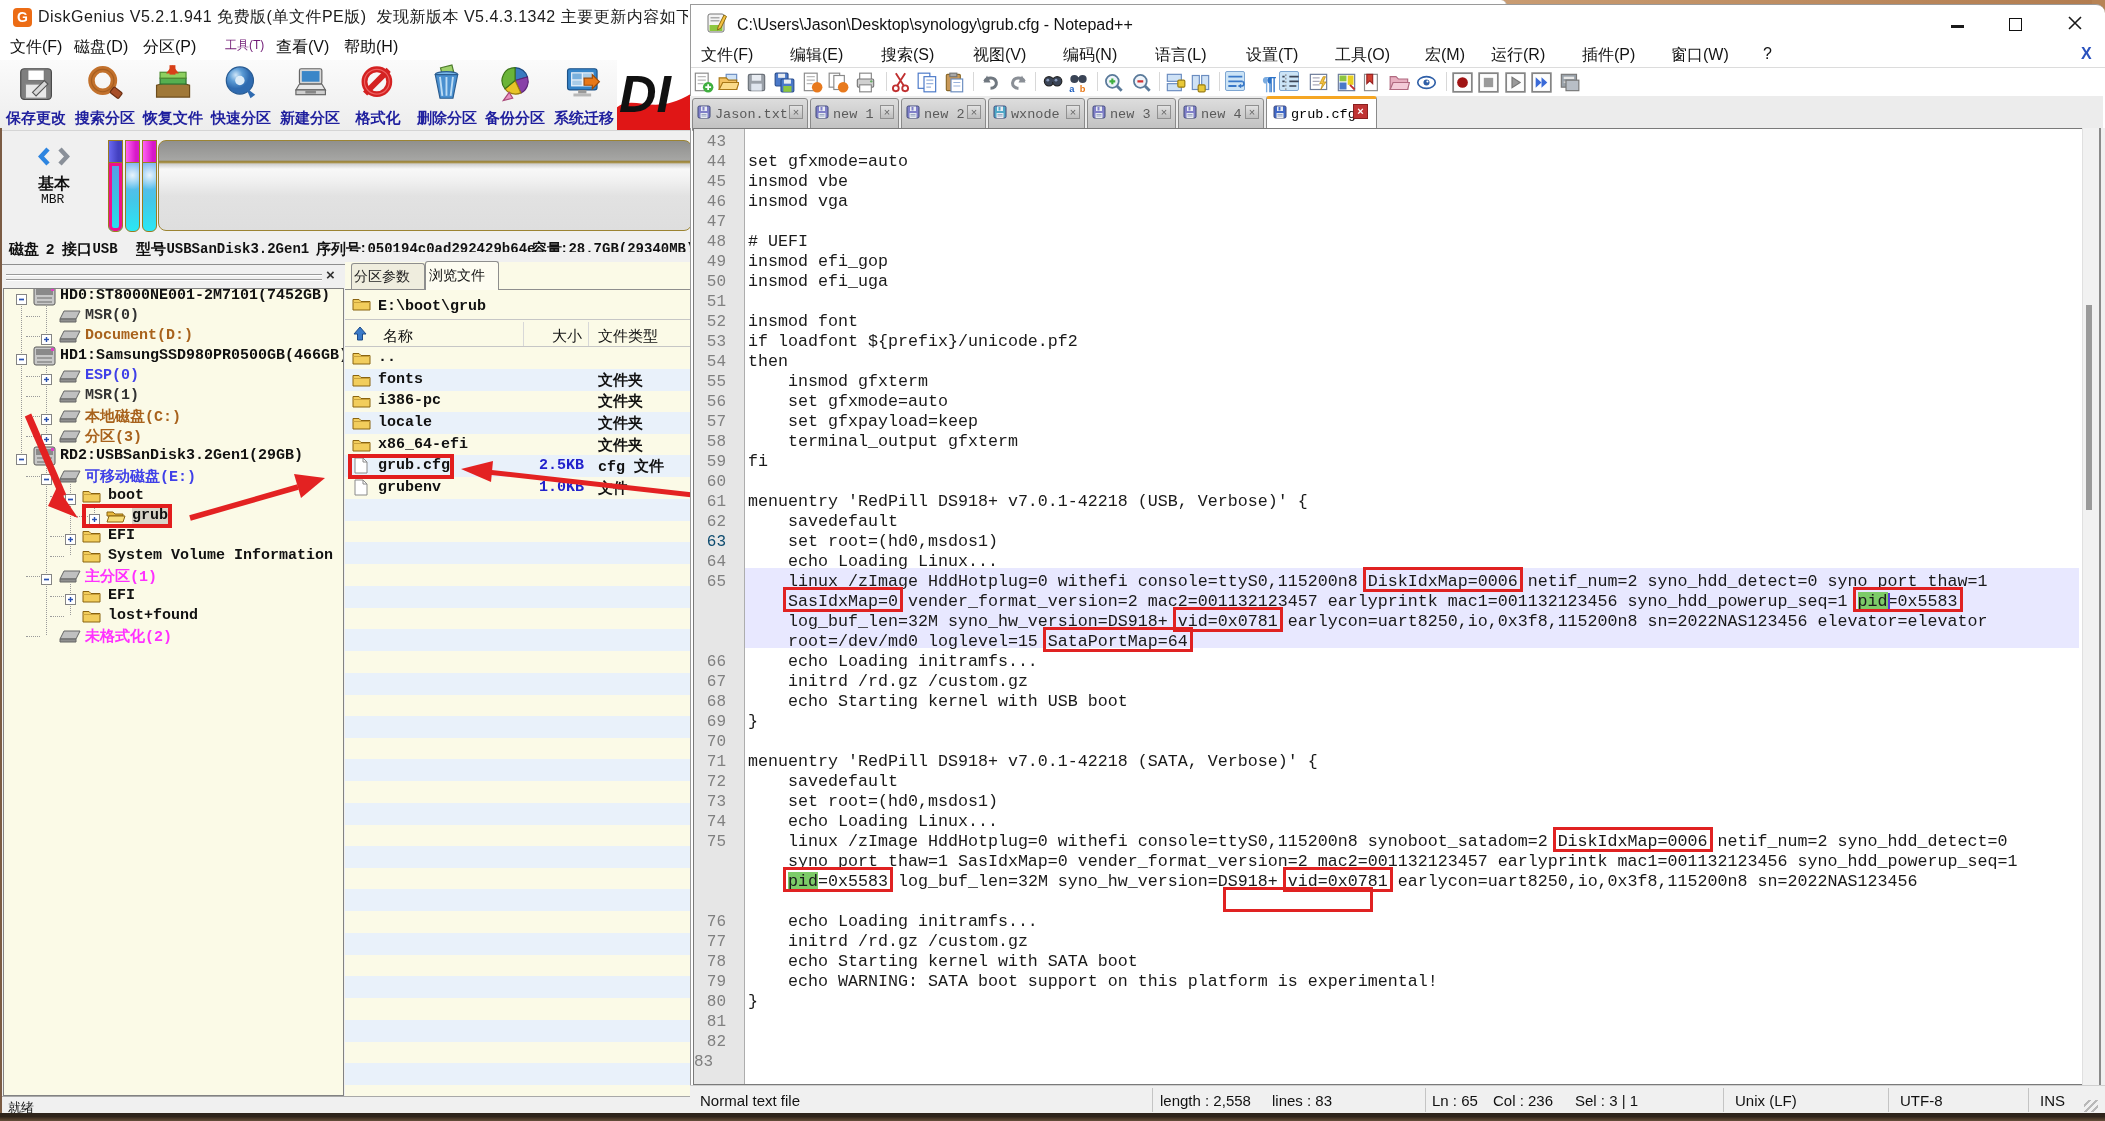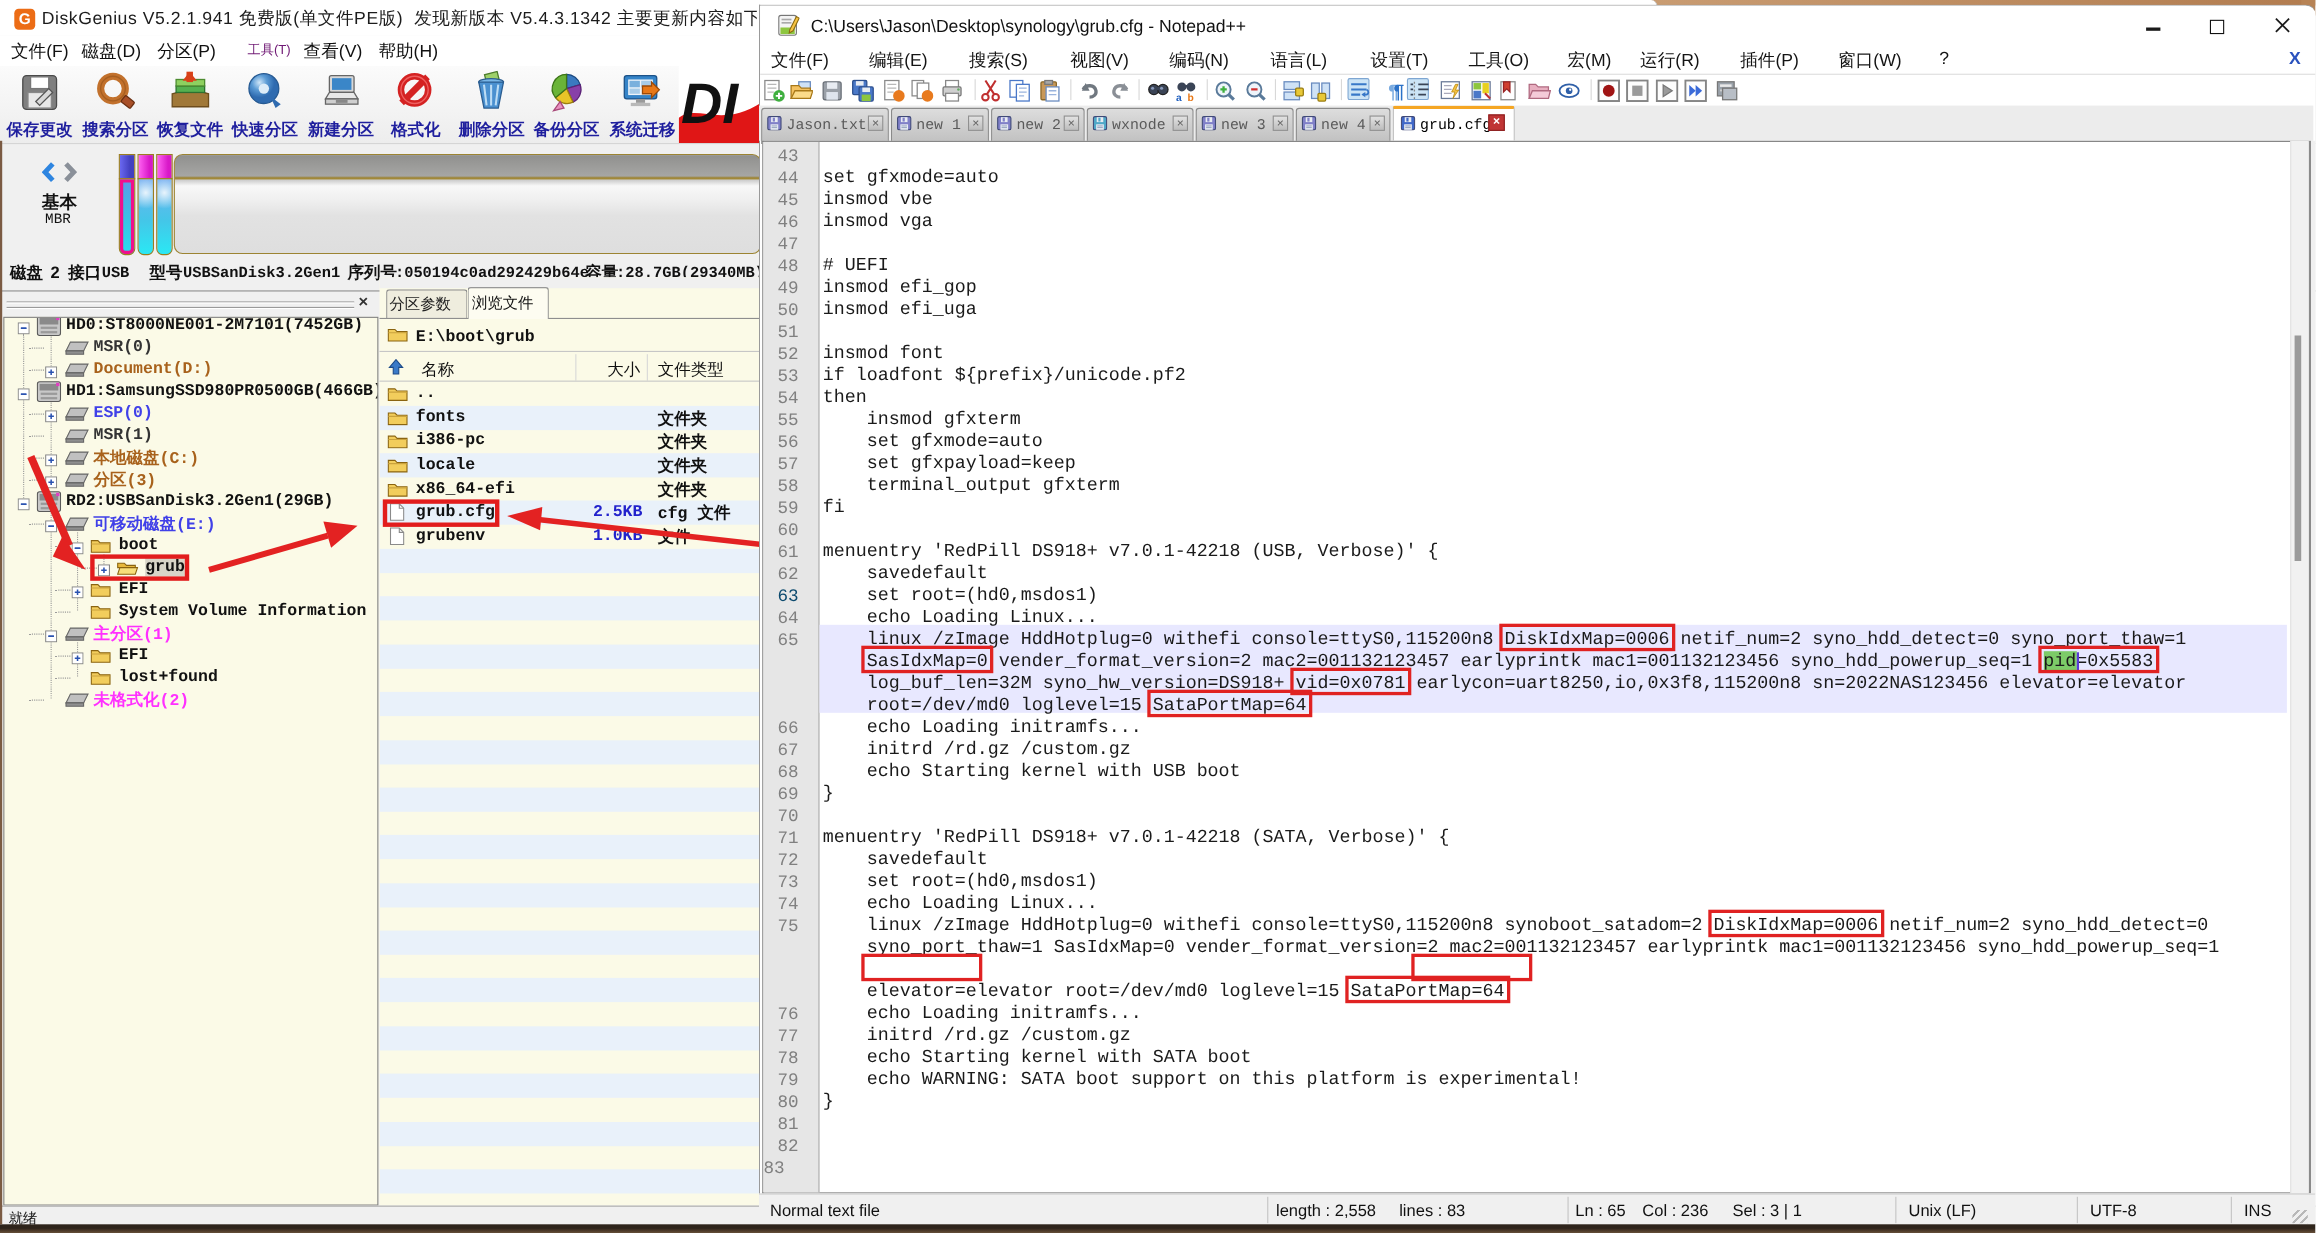--- a/index.html
+++ b/index.html
@@ -747,21 +747,21 @@
 <div class="a mono pre" style="left:58.0px;top:748px;height:20px;font-size:16.667px;line-height:20px;color:#1a1a1a">menuentry 'RedPill DS918+ v7.0.1-42218 (SATA, Verbose)' {</div>
 <div class="a mono" style="left:4px;top:768px;width:32px;height:20px;font-size:16px;color:#808080;text-align:right;line-height:20px">72</div>
 <div class="a mono pre" style="left:58.0px;top:768px;height:20px;font-size:16.667px;line-height:20px;color:#1a1a1a">    savedefault</div>
 <div class="a mono" style="left:4px;top:788px;width:32px;height:20px;font-size:16px;color:#808080;text-align:right;line-height:20px">73</div>
 <div class="a mono pre" style="left:58.0px;top:788px;height:20px;font-size:16.667px;line-height:20px;color:#1a1a1a">    set root=(hd0,msdos1)</div>
 <div class="a mono" style="left:4px;top:808px;width:32px;height:20px;font-size:16px;color:#808080;text-align:right;line-height:20px">74</div>
 <div class="a mono pre" style="left:58.0px;top:808px;height:20px;font-size:16.667px;line-height:20px;color:#1a1a1a">    echo Loading Linux...</div>
 <div class="a mono" style="left:4px;top:828px;width:32px;height:20px;font-size:16px;color:#808080;text-align:right;line-height:20px">75</div>
 <div class="a mono pre" style="left:58.0px;top:828px;height:20px;font-size:16.667px;line-height:20px;color:#1a1a1a">    linux /zImage HddHotplug=0 withefi console=ttyS0,115200n8 synoboot_satadom=2 DiskIdxMap=0006 netif_num=2 syno_hdd_detect=0</div>
 <div class="a mono pre" style="left:58.0px;top:848px;height:20px;font-size:16.667px;line-height:20px;color:#1a1a1a">    syno_port_thaw=1 SasIdxMap=0 vender_format_version=2 mac2=001132123457 earlyprintk mac1=001132123456 syno_hdd_powerup_seq=1</div>
-<div class="a mono pre" style="left:58.0px;top:888px;height:20px;font-size:16.667px;line-height:20px;color:#1a1a1a">    elevator=elevator root=/dev/md0 loglevel=15 SataPortMap=64</div>
+<div class="a mono pre" style="left:58.0px;top:868px;height:20px;font-size:16.667px;line-height:20px;color:#1a1a1a">    <span style="background:#7CCB68">pid</span>=0x5583 log_buf_len=32M syno_hw_version=DS918+ vid=0x0781 earlycon=uart8250,io,0x3f8,115200n8 sn=2022NAS123456</div>
 <div class="a mono" style="left:4px;top:908px;width:32px;height:20px;font-size:16px;color:#808080;text-align:right;line-height:20px">76</div>
 <div class="a mono pre" style="left:58.0px;top:908px;height:20px;font-size:16.667px;line-height:20px;color:#1a1a1a">    echo Loading initramfs...</div>
 <div class="a mono" style="left:4px;top:928px;width:32px;height:20px;font-size:16px;color:#808080;text-align:right;line-height:20px">77</div>
 <div class="a mono pre" style="left:58.0px;top:928px;height:20px;font-size:16.667px;line-height:20px;color:#1a1a1a">    initrd /rd.gz /custom.gz</div>
 <div class="a mono" style="left:4px;top:948px;width:32px;height:20px;font-size:16px;color:#808080;text-align:right;line-height:20px">78</div>
 <div class="a mono pre" style="left:58.0px;top:948px;height:20px;font-size:16.667px;line-height:20px;color:#1a1a1a">    echo Starting kernel with SATA boot</div>
 <div class="a mono" style="left:4px;top:968px;width:32px;height:20px;font-size:16px;color:#808080;text-align:right;line-height:20px">79</div>
 <div class="a mono pre" style="left:58.0px;top:968px;height:20px;font-size:16.667px;line-height:20px;color:#1a1a1a">    echo WARNING: SATA boot support on this platform is experimental!</div>
 <div class="a mono" style="left:4px;top:988px;width:32px;height:20px;font-size:16px;color:#808080;text-align:right;line-height:20px">80</div>
 <div class="a mono pre" style="left:58.0px;top:988px;height:20px;font-size:16.667px;line-height:20px;color:#1a1a1a">}</div>

